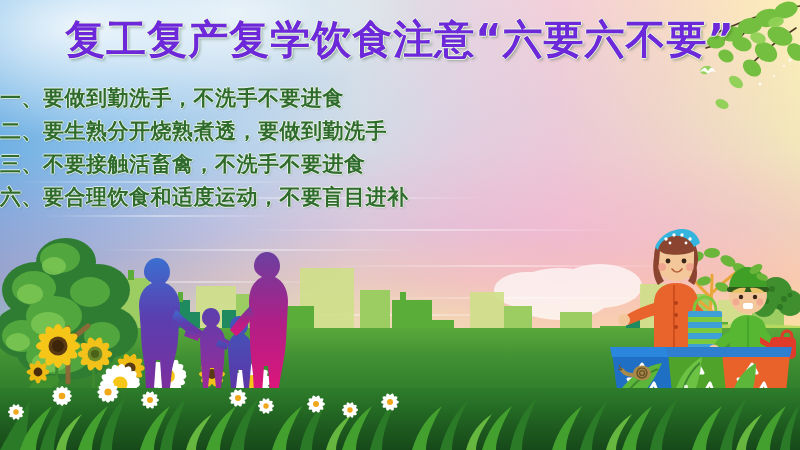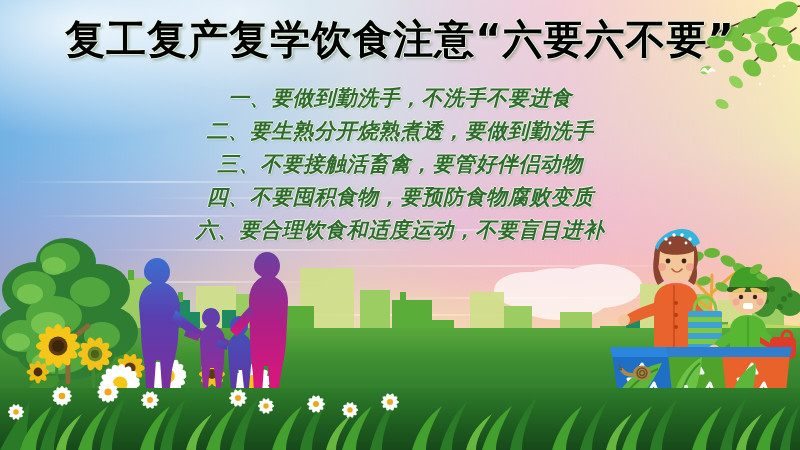--- a/index.html
+++ b/index.html
@@ -76,34 +76,32 @@
   
   .kids{position:absolute;right:0;bottom:28px;width:190px;height:215px;}
 
   
   .title{
     position:absolute;left:0;right:0;top:18px;
     text-align:center;
     font-size:40px;line-height:1.05;
     font-weight:bold;
     letter-spacing:1px;
-    color:#000000;
+    color:#6d28d9;
     white-space:nowrap;
     text-shadow:
       0 0 1px #eaf6e2,
       1px 0 0 rgba(235,250,228,.85),
       -1px 0 0 rgba(235,250,228,.85),
       0 1px 0 rgba(235,250,228,.85),
       0 -1px 0 rgba(235,250,228,.85),
       2px 2px 3px rgba(30,70,25,.35);
   }
   .lines{
     position:absolute;left:0;right:0;top:82px;
-    text-align:center;
-    font-style:italic;
   }
   .line{
     font-size:21px;line-height:33px;
     font-weight:bold;
     color:#2f6b2d;
     white-space:nowrap;
     letter-spacing:.5px;
     text-shadow:
       1px 0 0 rgba(240,250,235,.75),
       -1px 0 0 rgba(240,250,235,.75),
@@ -768,18 +766,17 @@
         <circle r="6" fill="#f0a81a"></circle>
       </g>
     </g>
   </svg>
 
   <div class="title">复工复产复学饮食注意“六要六不要”</div>
 
   <div class="lines">
     <div class="line">一、要做到勤洗手，不洗手不要进食</div>
     <div class="line">二、要生熟分开烧熟煮透，要做到勤洗手</div>
-    <div class="line">三、不要接触活畜禽，要管好伴侣动物</div>
-    <div class="line">四、不要囤积食物，要预防食物腐败变质</div>
+    <div class="line">三、不要接触活畜禽，不洗手不要进食</div>
     <div class="line">六、要合理饮食和适度运动，不要盲目进补</div>
   </div>
 
 </div>
 
 </body></html>

